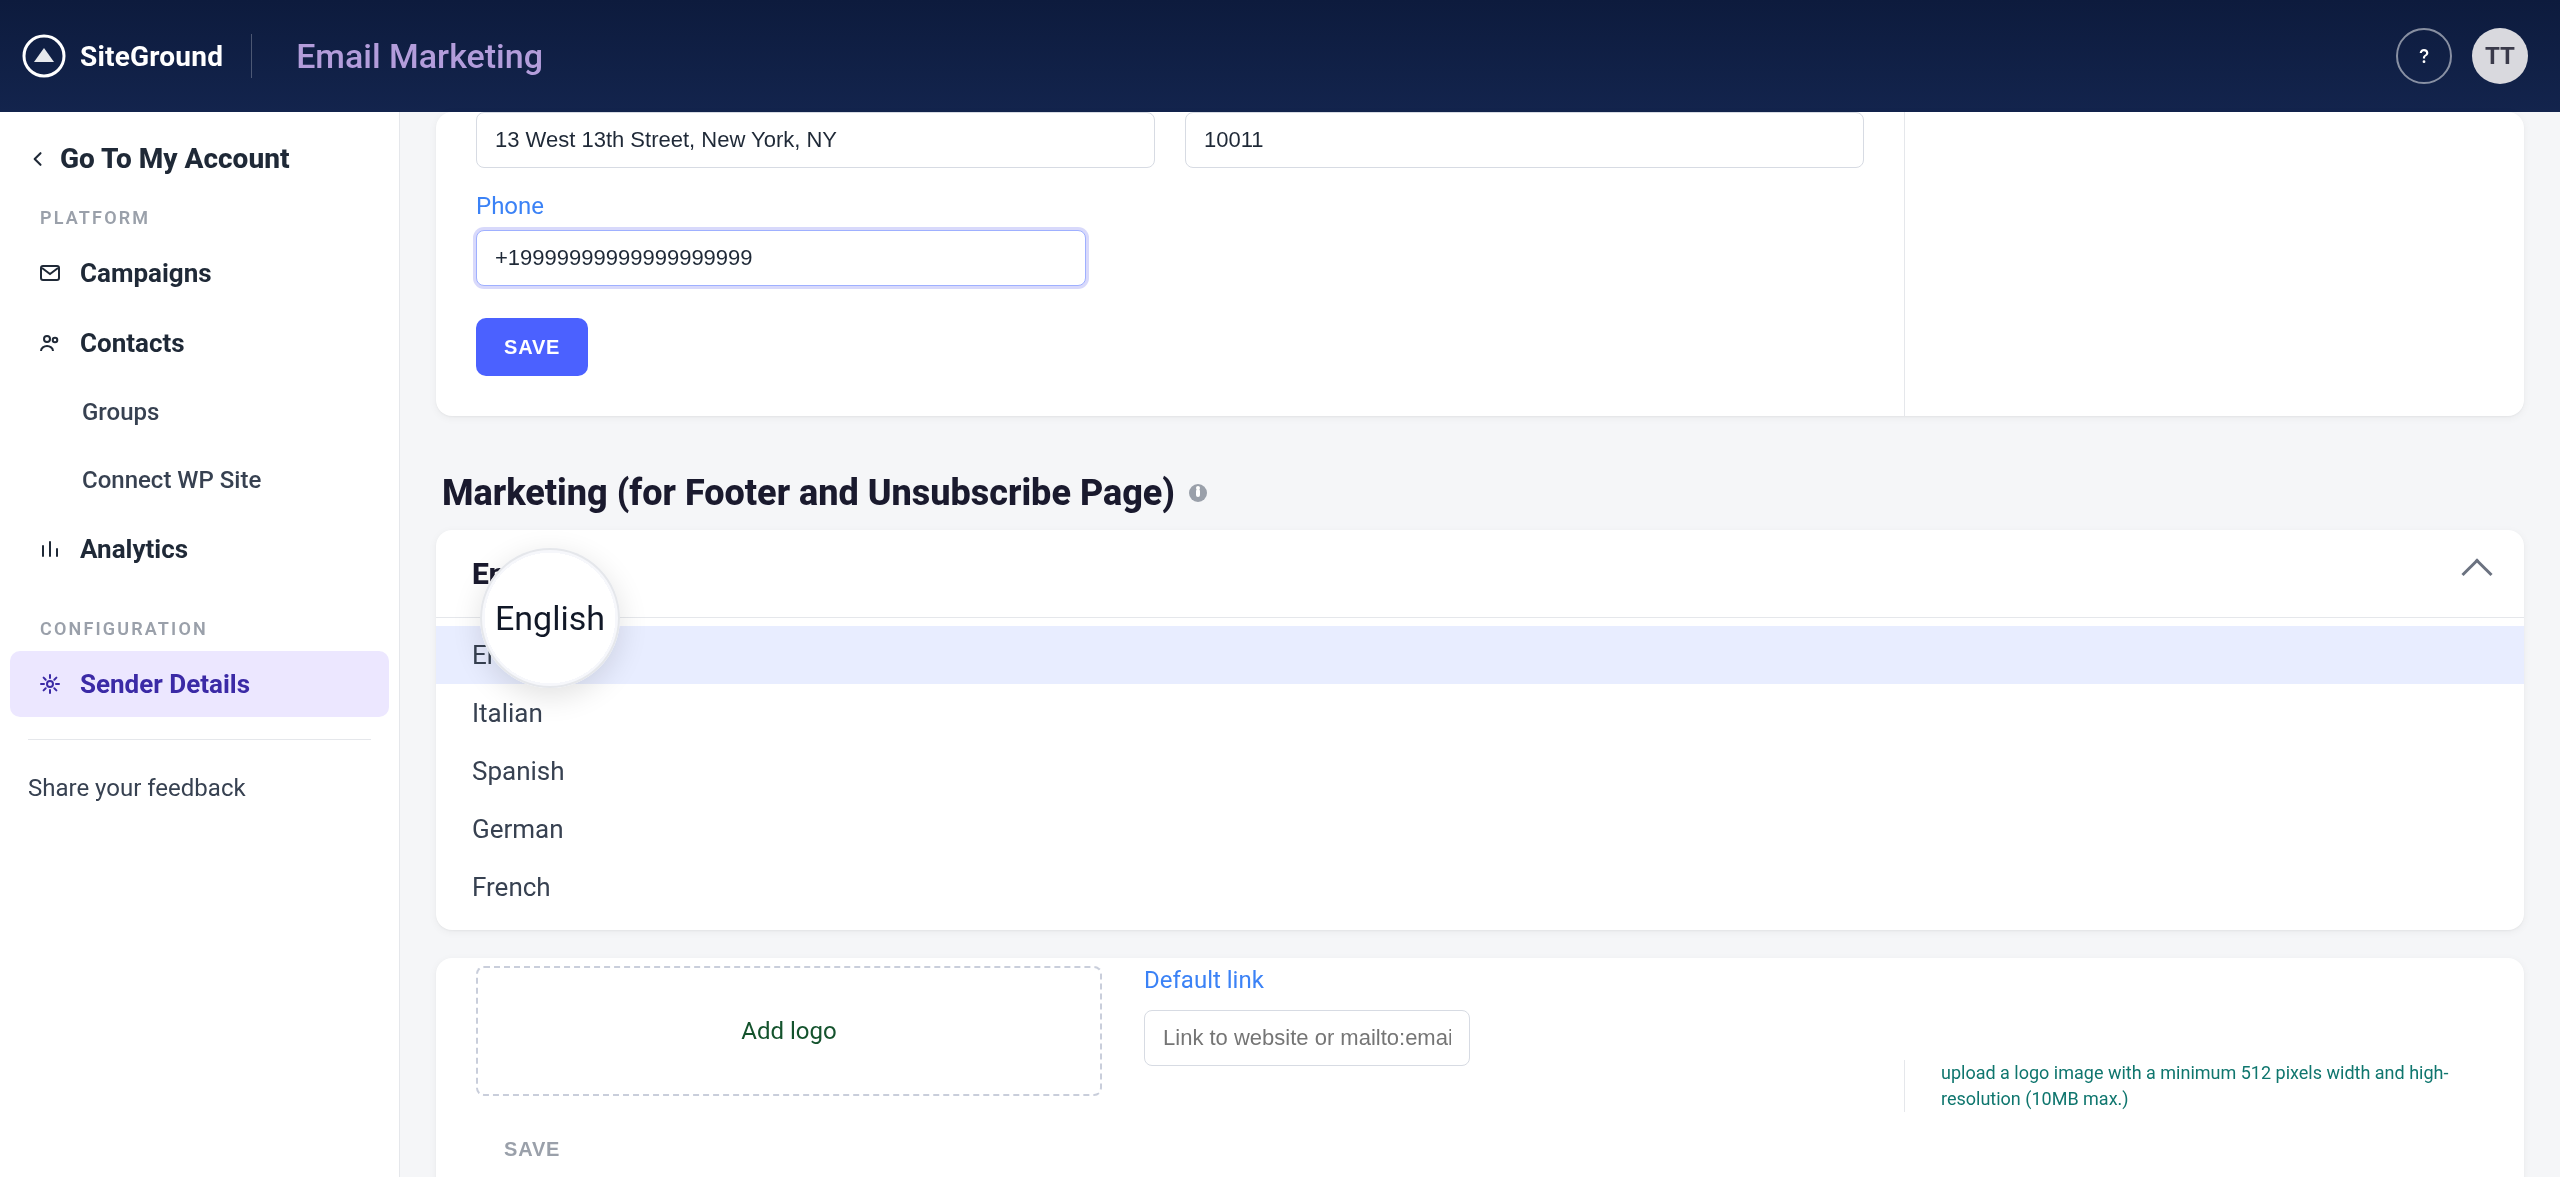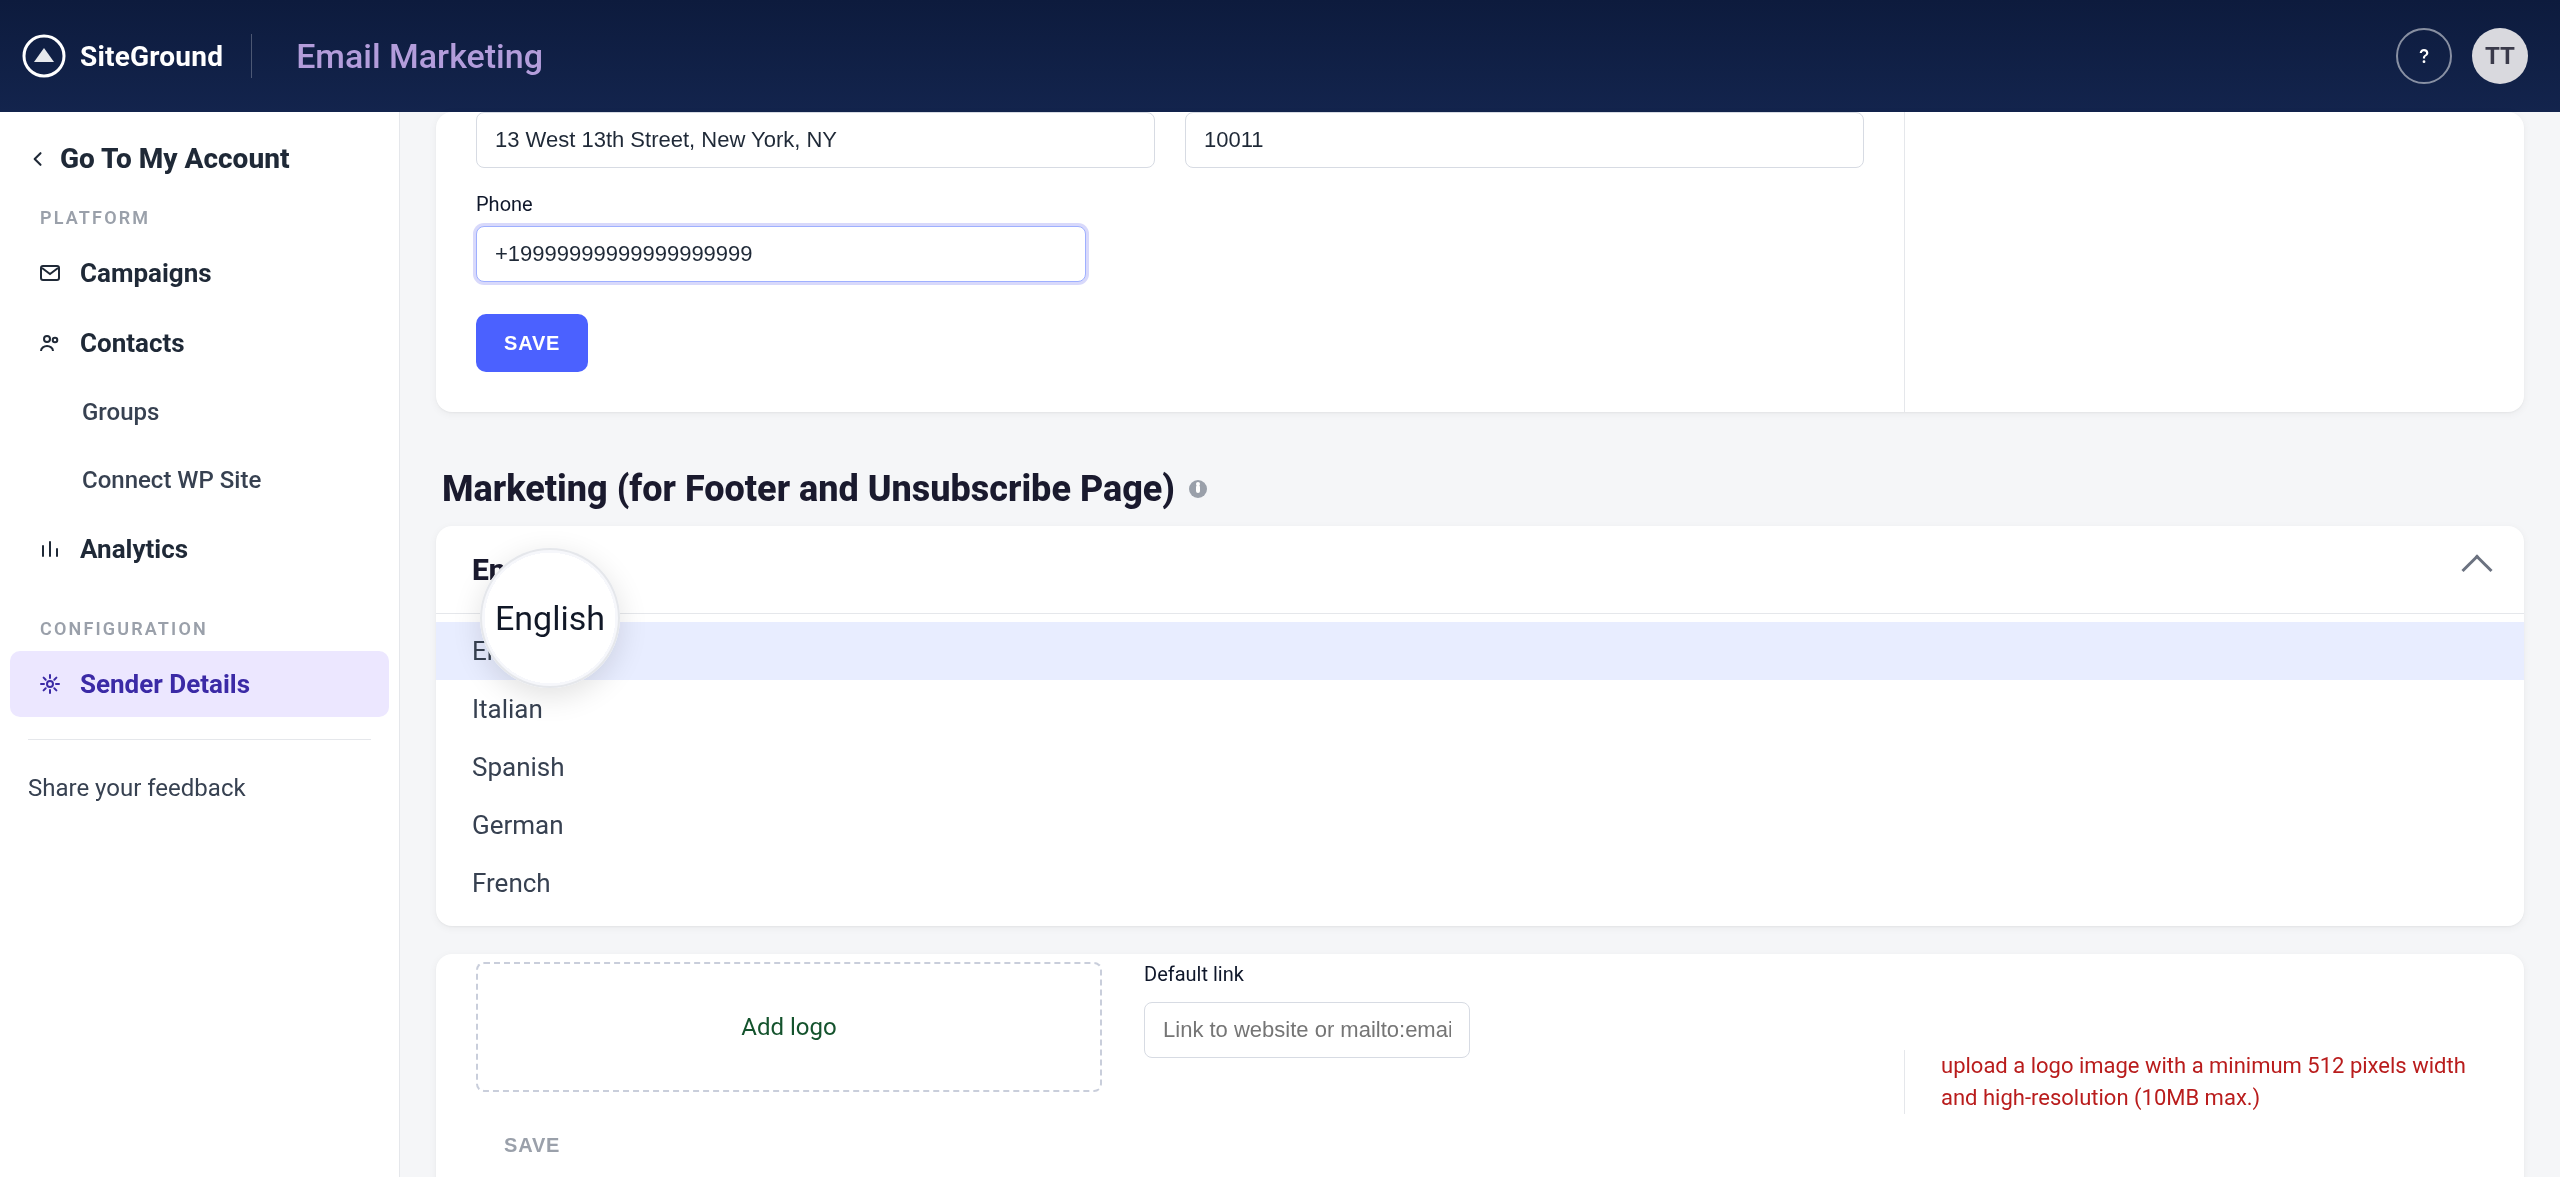--- a/index.html
+++ b/index.html
@@ -72,21 +72,21 @@
   
   .main{padding:0 36px 40px 36px}
   .card{background:var(--panel);border-radius:16px;box-shadow:var(--shadow);padding:0}
 
   
   .card.partial{display:grid;grid-template-columns:1fr 620px}
   .partial .left{padding:0 40px 40px 40px}
   .partial .right{border-left:1px solid var(--line)}
   .row-two{display:grid;grid-template-columns:1fr 1fr;gap:30px}
   .field{display:flex;flex-direction:column;gap:10px}
-  .label{font-size:20px;color:#0f172a}
+  .label{font-size:24px;color:#3b82f6}
   .input{
     height:56px;border:1px solid #d7dbe3;border-radius:8px;background:#fff;padding:0 18px;
     font-size:22px;color:#1f2937;outline:none;
   }
   .input.focus{border-color:#9fb0ff;box-shadow:0 0 0 3px rgba(99,102,241,.25)}
   .btn{
     display:inline-flex;align-items:center;justify-content:center;border:none;cursor:pointer;
     height:58px;padding:0 28px;border-radius:10px;font-weight:800;font-size:20px;letter-spacing:.04em
   }
   .btn.primary{background:#4b61ff;color:#fff}
@@ -122,21 +122,21 @@
 
   
   .card.logo{display:grid;grid-template-columns:1fr 620px}
   .logo .left{padding:8px 40px 36px 40px}
   .logo .right{border-left:1px solid var(--line);padding:0 36px}
   .logo-grid{display:grid;grid-template-columns:1fr 1.15fr;gap:42px}
   .uploader{
     border:2px dashed #c9cedb;border-radius:8px;height:130px;display:flex;align-items:center;justify-content:center;
     color:#14532d;font-size:24px
   }
-  .hint{color:#b91c1c;font-size:22px;line-height:1.45}
+  .hint{color:#0f766e;font-size:18px;line-height:1.45}
 </style>
 </head>
 <body>
 
 <div class="header">
   <div class="brand">
     <div class="logo">
       <svg class="glyph" viewBox="0 0 48 48">
         <circle cx="24" cy="24" r="20" fill="none" stroke="#ffffff" stroke-width="3"></circle>
         <path d="M14 30 L24 16 L34 30 Z" fill="#ffffff" opacity=".9"></path>

